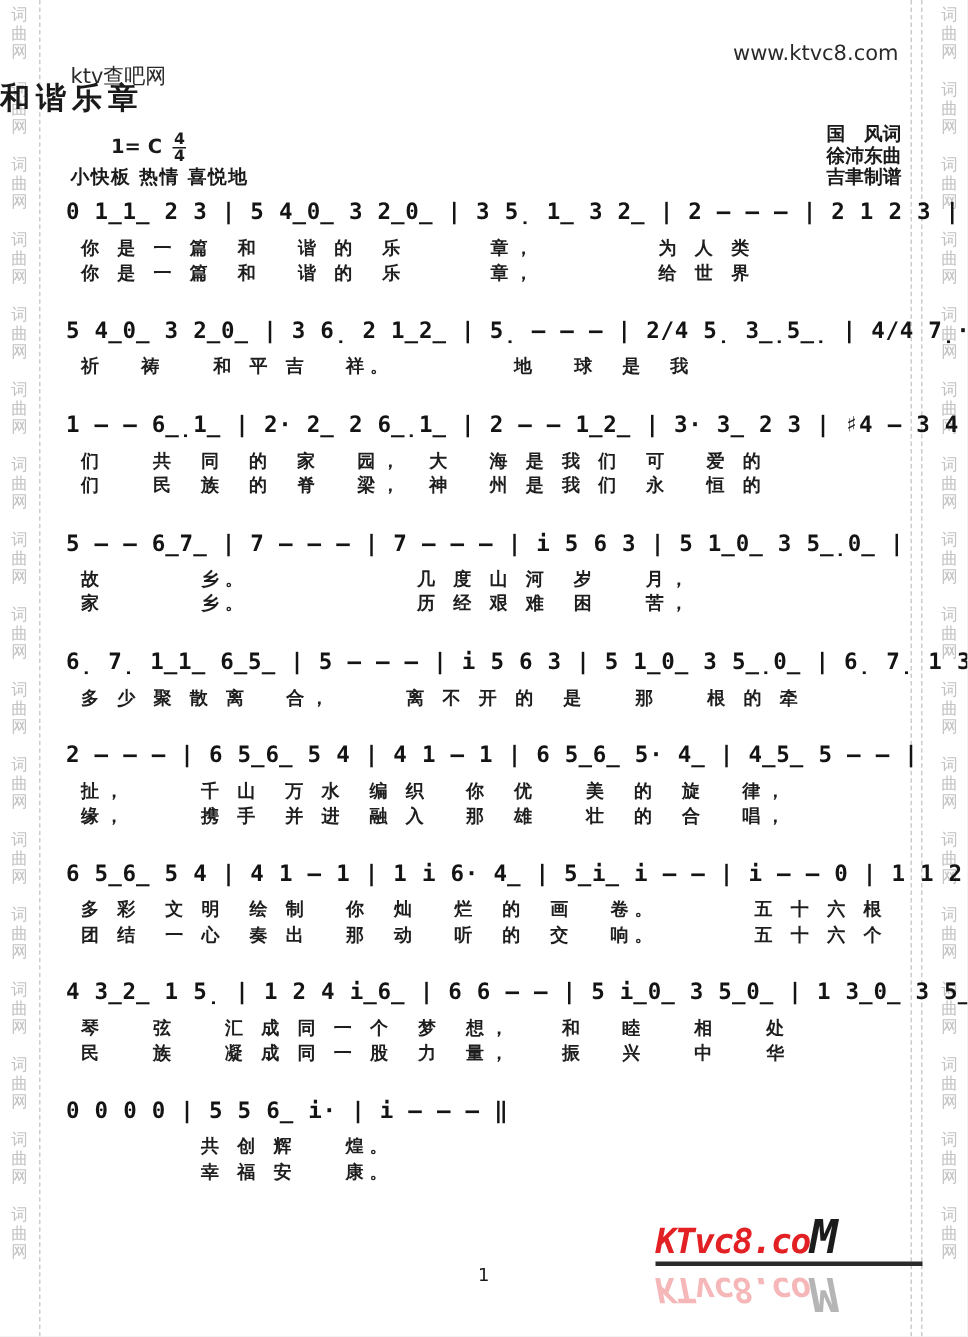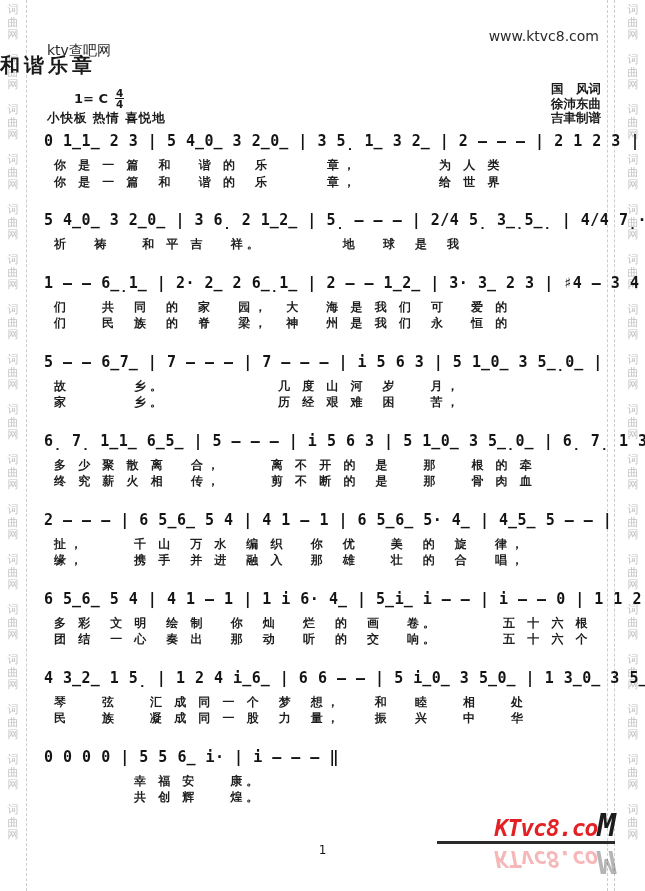--- a/index.html
+++ b/index.html
@@ -46,21 +46,21 @@
     font-size:12px;font-weight:bold;letter-spacing:4px;line-height:16.5px;
     white-space:pre;color:#1e1e1e;padding-left:10px;
   }
 
   
   .page-num{position:absolute;left:0;right:0;bottom:34px;text-align:center;font-size:12px;}
   .logo{position:absolute;right:30px;bottom:14px;width:178px;}
   .logo-text{
     font-family:"DejaVu Sans Mono",monospace;font-weight:bold;font-style:italic;
     font-size:23px;line-height:1;letter-spacing:-1px;color:#e32124;white-space:nowrap;
-    text-align:right;
+    text-align:left;
   }
   .logo-m{color:#1c1c1c;font-size:31px;}
   .logo-underline{height:3px;background:#2b2b2b;margin:0 0 2px 0;}
   .logo-text.reflection{transform:scaleY(-1);opacity:.32;}
 </style>
 </head>
 <body>
 
 <div class="page">
 
@@ -242,21 +242,20 @@
 
     <div class="system">
       <div class="notation">5 – – 6̲7̲ | 7 – – – | 7 – – – | i 5 6 3 | 5 1̲0̲ 3 5̲̣0̲ |</div>
       <div class="lyric">故　　　　乡。　　　　　　　几 度 山 河　岁　　月，</div>
       <div class="lyric">家　　　　乡。　　　　　　　历 经 艰 难　困　　苦，</div>
     </div>
 
     <div class="system">
       <div class="notation">6̣ 7̣ 1̲1̲ 6̲5̲ | 5 – – – | i 5 6 3 | 5 1̲0̲ 3 5̲̣0̲ | 6̣ 7̣ 1 3̲5̲ |</div>
       <div class="lyric">多 少 聚 散 离　 合，　　　离 不 开 的　是　　那　　根 的 牵</div>
-      <div class="lyric">终 究 薪 火 相　 传，　　　剪 不 断 的　是　　那　　骨 肉 血</div>
     </div>
 
     <div class="system">
       <div class="notation">2 – – – | 6 5̲6̲ 5 4 | 4 1 – 1 | 6 5̲6̲ 5· 4̲ | 4̲5̲ 5 – – |</div>
       <div class="lyric">扯，　　　千 山　万 水　编 织　 你　优　　美　的　旋　 律，</div>
       <div class="lyric">缘，　　　携 手　并 进　融 入　 那　雄　　壮　的　合　 唱，</div>
     </div>
 
     <div class="system">
       <div class="notation">6 5̲6̲ 5 4 | 4 1 – 1 | 1 i 6· 4̲ | 5̲i̲ i – – | i – – 0 | 1 1 2 3 |</div>
@@ -265,22 +264,22 @@
     </div>
 
     <div class="system">
       <div class="notation">4 3̲2̲ 1 5̣ | 1 2 4 i̲6̲ | 6 6 – – | 5 i̲0̲ 3 5̲0̲ | 1 3̲0̲ 3 5̲̣0̲ |</div>
       <div class="lyric">琴　　弦　　汇 成 同 一 个　梦　想，　　和　 睦　　相　　处</div>
       <div class="lyric">民　　族　　凝 成 同 一 股　力　量，　　振　 兴　　中　　华</div>
     </div>
 
     <div class="system">
       <div class="notation">0 0 0 0 | 5 5 6̲ i· | i – – – ‖</div>
+      <div class="lyric">　　　　　共 创 辉　　煌。</div>
       <div class="lyric">　　　　　幸 福 安　　康。</div>
-      <div class="lyric">　　　　　共 创 辉　　煌。</div>
     </div>
 
   </div>
 
   <div class="page-num">1</div>
 
   <div class="logo">
     <div class="logo-text"><span>KTvc8.co</span><span class="logo-m">M</span></div>
     <div class="logo-underline"></div>
     <div class="logo-text reflection"><span>KTvc8.co</span><span class="logo-m">M</span></div>

